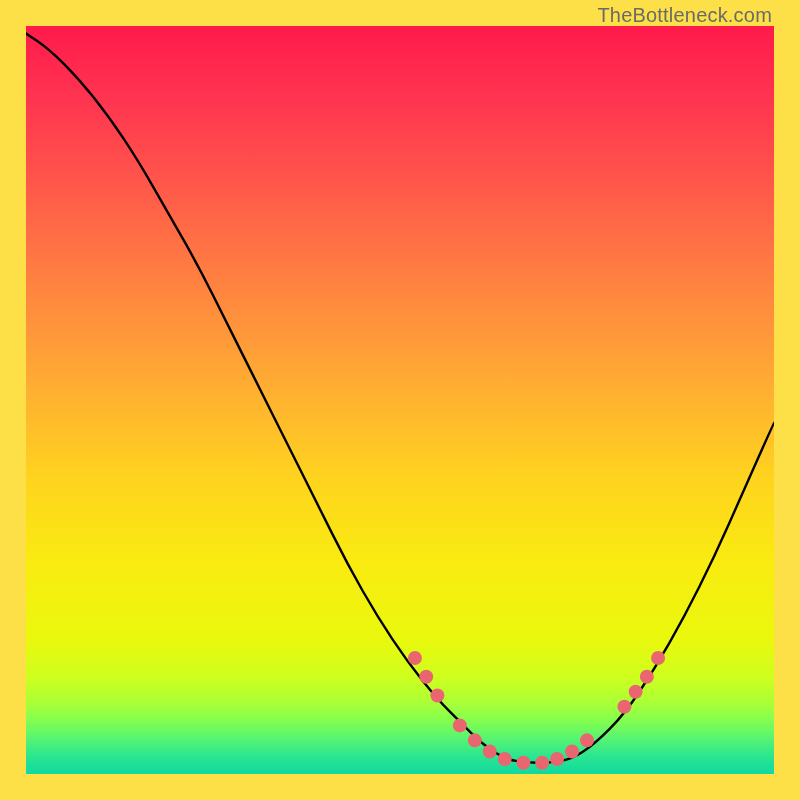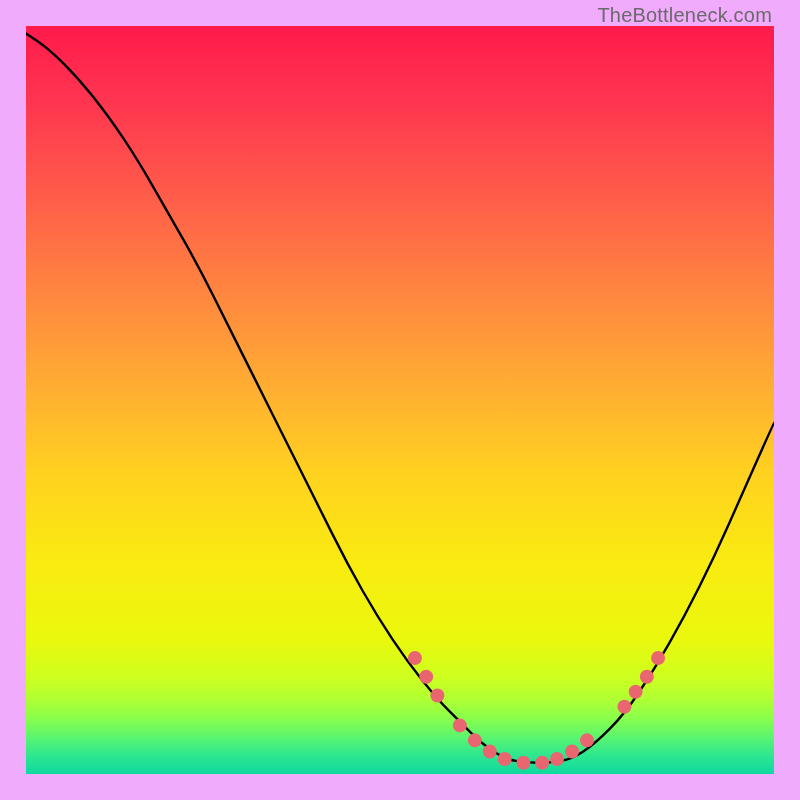--- a/index.html
+++ b/index.html
@@ -9,21 +9,21 @@
     height: 800px;
     background: #000;
     overflow: hidden;
   }
   .frame {
     position: absolute;
     left: 0;
     top: 0;
     width: 800px;
     height: 800px;
-    background: #f0abfc;
+    background: #fde047;
   }
   .plot-area {
     position: absolute;
     left: 26px;
     top: 26px;
     width: 748px;
     height: 748px;
     overflow: hidden;
   }
   .gradient-bg {

